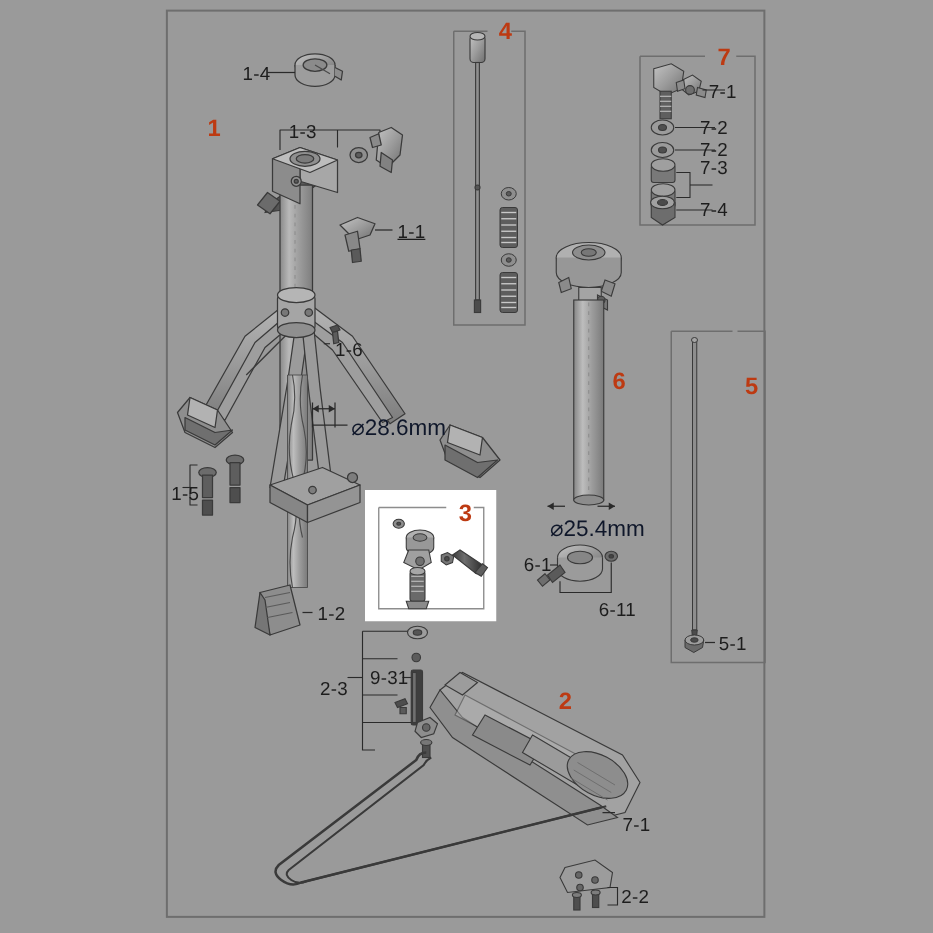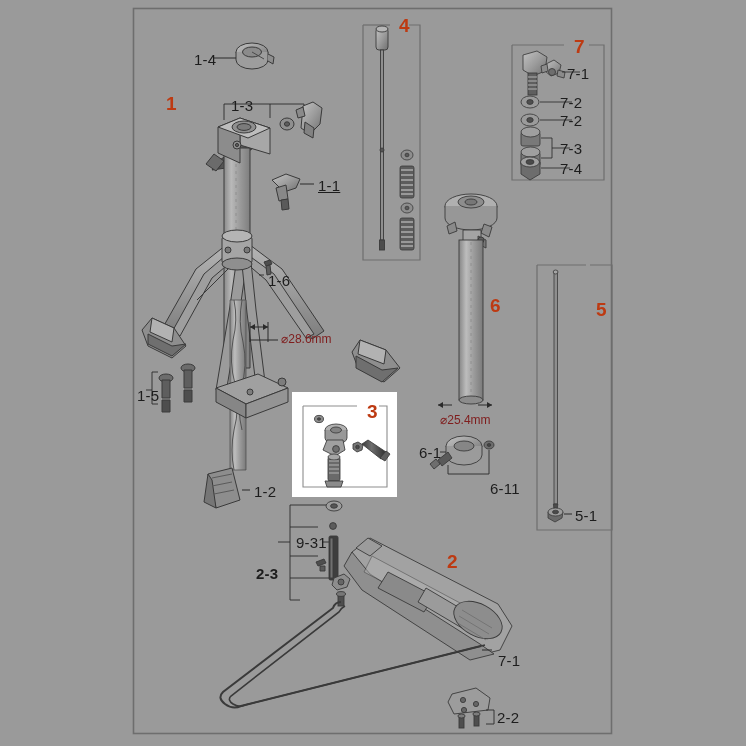--- a/index.html
+++ b/index.html
@@ -25,22 +25,22 @@
     font-family:"Liberation Sans", sans-serif;
     color:#bd3a12;
     font-weight:bold;
     font-size:19px;
     white-space:nowrap;
     line-height:1;
   }
   .dim{
     position:absolute;
     font-family:"Liberation Sans", sans-serif;
-    color:#7f1d1d;
-    font-size:12px;
+    color:#0f172a;
+    font-size:18px;
     white-space:nowrap;
     line-height:1;
   }
 </style>
 </head>
 <body>
 
 <div id="stage">
 
 <svg width="746" height="746" viewBox="0 0 746 746">
@@ -468,29 +468,29 @@
 <div class="grp" style="left:596px;top:300px;">5</div>
 <div class="grp" style="left:490px;top:296px;">6</div>
 <div class="grp" style="left:574px;top:37px;">7</div>
 
 <div class="lbl" style="left:182px;top:52px;margin-left:12px;">1-4</div>
 <div class="lbl" style="left:231px;top:98px;">1-3</div>
 <div class="lbl" style="left:318px;top:178px;text-decoration:underline;">1-1</div>
 <div class="lbl" style="left:268px;top:273px;text-align:right;">1-6</div>
 <div class="lbl" style="left:137px;top:388px;text-align:center;">1-5</div>
 <div class="lbl" style="left:254px;top:484px;">1-2</div>
-<div class="lbl" style="left:256px;top:566px;font-weight:bold;">2-3</div>
+<div class="lbl" style="left:256px;top:544px;">2-3</div>
 <div class="lbl" style="left:296px;top:535px;">9-31</div>
 <div class="lbl" style="left:498px;top:653px;">7-1</div>
 <div class="lbl" style="left:497px;top:710px;">2-2</div>
 <div class="lbl" style="left:575px;top:508px;">5-1</div>
 <div class="lbl" style="left:419px;top:445px;">6-1</div>
-<div class="lbl" style="left:479px;top:481px;margin-left:11px;">6-11</div>
+<div class="lbl" style="left:479px;top:481px;">6-11</div>
 <div class="lbl" style="left:567px;top:66px;">7-1</div>
 <div class="lbl" style="left:560px;top:95px;">7-2</div>
 <div class="lbl" style="left:560px;top:113px;">7-2</div>
-<div class="lbl" style="left:560px;top:141px;">7-3</div>
+<div class="lbl" style="left:560px;top:127px;">7-3</div>
 <div class="lbl" style="left:560px;top:161px;">7-4</div>
 
 <div class="dim" style="left:281px;top:333px;">⌀28.6mm</div>
 <div class="dim" style="left:440px;top:414px;">⌀25.4mm</div>
 
 </div>
 
 </body></html>

